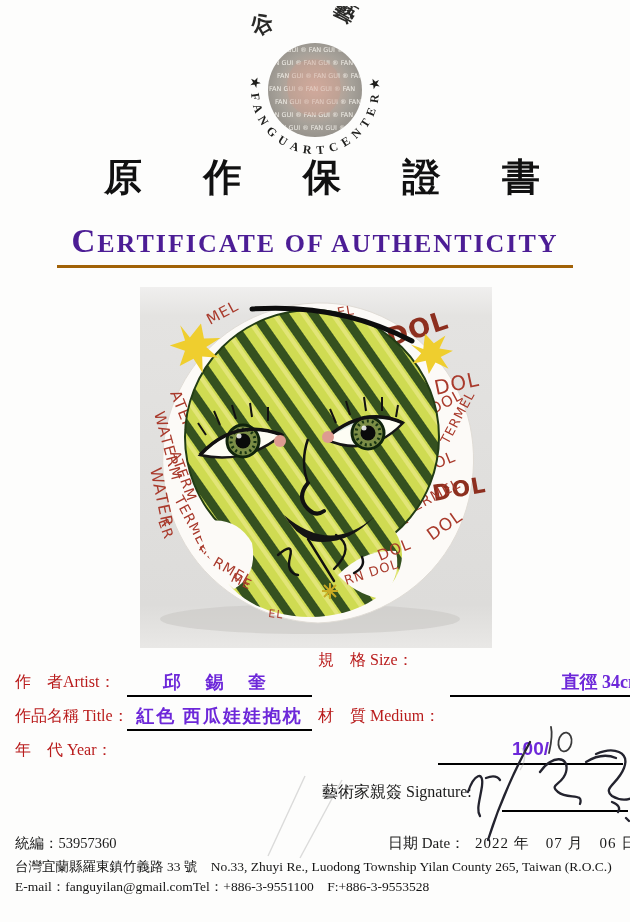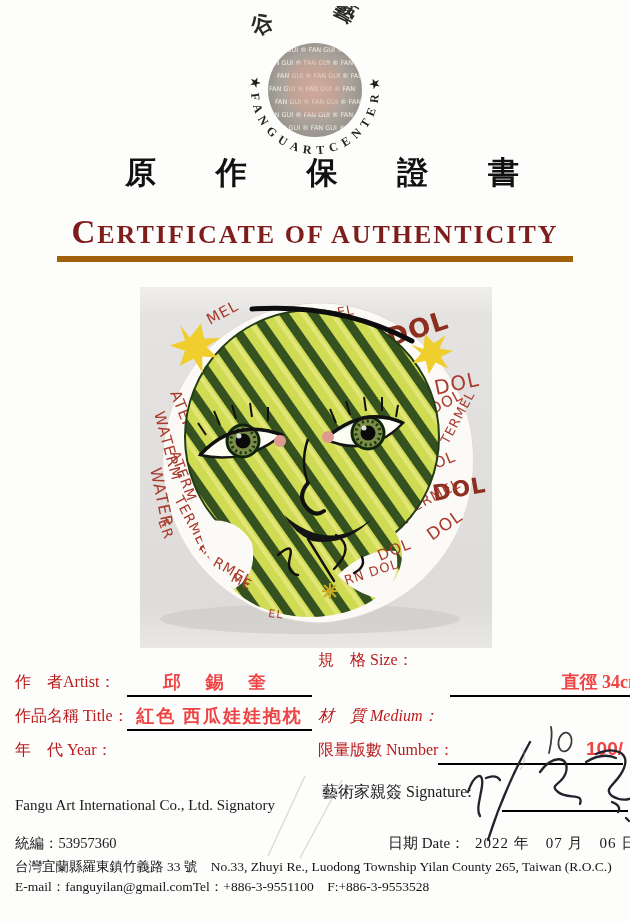--- a/index.html
+++ b/index.html
@@ -4,33 +4,33 @@
 <style>
   * { margin:0; padding:0; box-sizing:border-box; }
   body { background:#ffffff; font-family:"Liberation Serif","DejaVu Serif",serif; }
   .page { position:relative; width:630px; height:922px; background:#fdfdfc; overflow:hidden; color:#1a1a1a; }
 
   
   .seal { position:absolute; left:220px; top:6px; width:190px; height:152px; }
 
   
   .title-block { position:absolute; left:0; top:152px; width:630px; text-align:center; }
-  .title-cn { font-size:31px; font-weight:600; letter-spacing:26px; padding-left:40px; color:#111; }
+  .title-cn { font-size:38px; font-weight:600; letter-spacing:26px; padding-left:40px; color:#111; }
   .title-en { display:inline-block; margin-top:2px; font-size:26px; font-weight:600; letter-spacing:2px;
-              padding:0 14px 5px 14px; border-bottom:6px solid #a16207; color:#7f1d1d; }
+              padding:0 14px 5px 14px; border-bottom:3px solid #a16207; color:#4c1d95; }
   .title-en::first-letter { font-size:33px; }
 
   
   .photo { position:absolute; left:140px; top:287px; width:352px; height:361px;
            background:linear-gradient(#f0efee, #e4e3e1 8%, #dddcda 88%, #e9e8e6); }
 
   
   .f-label { position:absolute; font-size:16px; color:#b91c1c; white-space:nowrap; }
   .f-value { position:absolute; border-bottom:2px solid #000; text-align:center; font-size:18px;
-             font-weight:600; color:#ef4444; white-space:nowrap; }
+             font-weight:600; color:#6d28d9; white-space:nowrap; }
   .cjk-spread { letter-spacing:10px; }
   .num-printed { font-family:"Liberation Sans","DejaVu Sans",sans-serif; font-weight:700; font-size:19px; }
 
   .company-cn { position:absolute; left:15px; top:770px; font-size:17px; font-weight:600; }
   .company-en { position:absolute; left:15px; top:797px; font-size:15px; }
   .sig-label  { position:absolute; left:322px; top:782px; font-size:16px; }
   .sig-line   { position:absolute; left:502px; top:786px; width:126px; height:26px; border-bottom:2px solid #000; }
   .taxid      { position:absolute; left:15px; top:834px; font-size:14.5px; }
   .date-row   { position:absolute; left:388px; top:834px; font-size:15px; white-space:nowrap; }
   .date-row .date-value { margin-left:10px; letter-spacing:1px; }
@@ -194,29 +194,27 @@
     </svg>
   </div>
 
   <div class="f-label" style="left:15px; top:672px;">作　者Artist：</div>
   <div class="f-value cjk-spread" style="left:127px; top:670px; width:185px; height:27px;">邱 錫 奎</div>
   <div class="f-label" style="left:318px; top:650px;">規　格 Size：</div>
   <div class="f-value" style="left:450px; top:670px; width:193px; height:27px;text-align:right;">直徑 34cm</div>
 
   <div class="f-label" style="left:15px; top:706px;">作品名稱 Title：</div>
   <div class="f-value" style="left:127px; top:704px; width:185px; height:27px; letter-spacing:2px;">紅色 西瓜娃娃抱枕</div>
-  <div class="f-label" style="left:318px; top:706px;font-style:italic;">材　質 Medium：</div>
+  <div class="f-label" style="left:318px; top:706px;">材　質 Medium：</div>
 
   <div class="f-label" style="left:15px; top:740px;">年　代 Year：</div>
-  <div class="f-label" style="left:318px; top:740px;">限量版數 Number：</div>
-  <div class="f-value" style="left:438px; top:738px; width:185px; height:27px;text-align:right;">
+  <div class="f-value" style="left:438px; top:738px; width:185px; height:27px;">
     <span class="num-printed">100/</span>
   </div>
 
-  <div class="company-en">Fangu Art International Co., Ltd. Signatory</div>
   <div class="sig-label">藝術家親簽 Signature:</div>
   <div class="sig-line"></div>
   <div class="taxid">統編：53957360</div>
   <div class="date-row">
     <span>日期 Date：</span><span class="date-value">2022 年　07 月　06 日</span>
   </div>
 
   <div class="footer">
     <div>台灣宜蘭縣羅東鎮竹義路 33 號　No.33, Zhuyi Re., Luodong Township Yilan County 265, Taiwan (R.O.C.)</div>
     <div>E-mail：fanguyilan@gmail.comTel：+886-3-9551100　F:+886-3-9553528</div>

